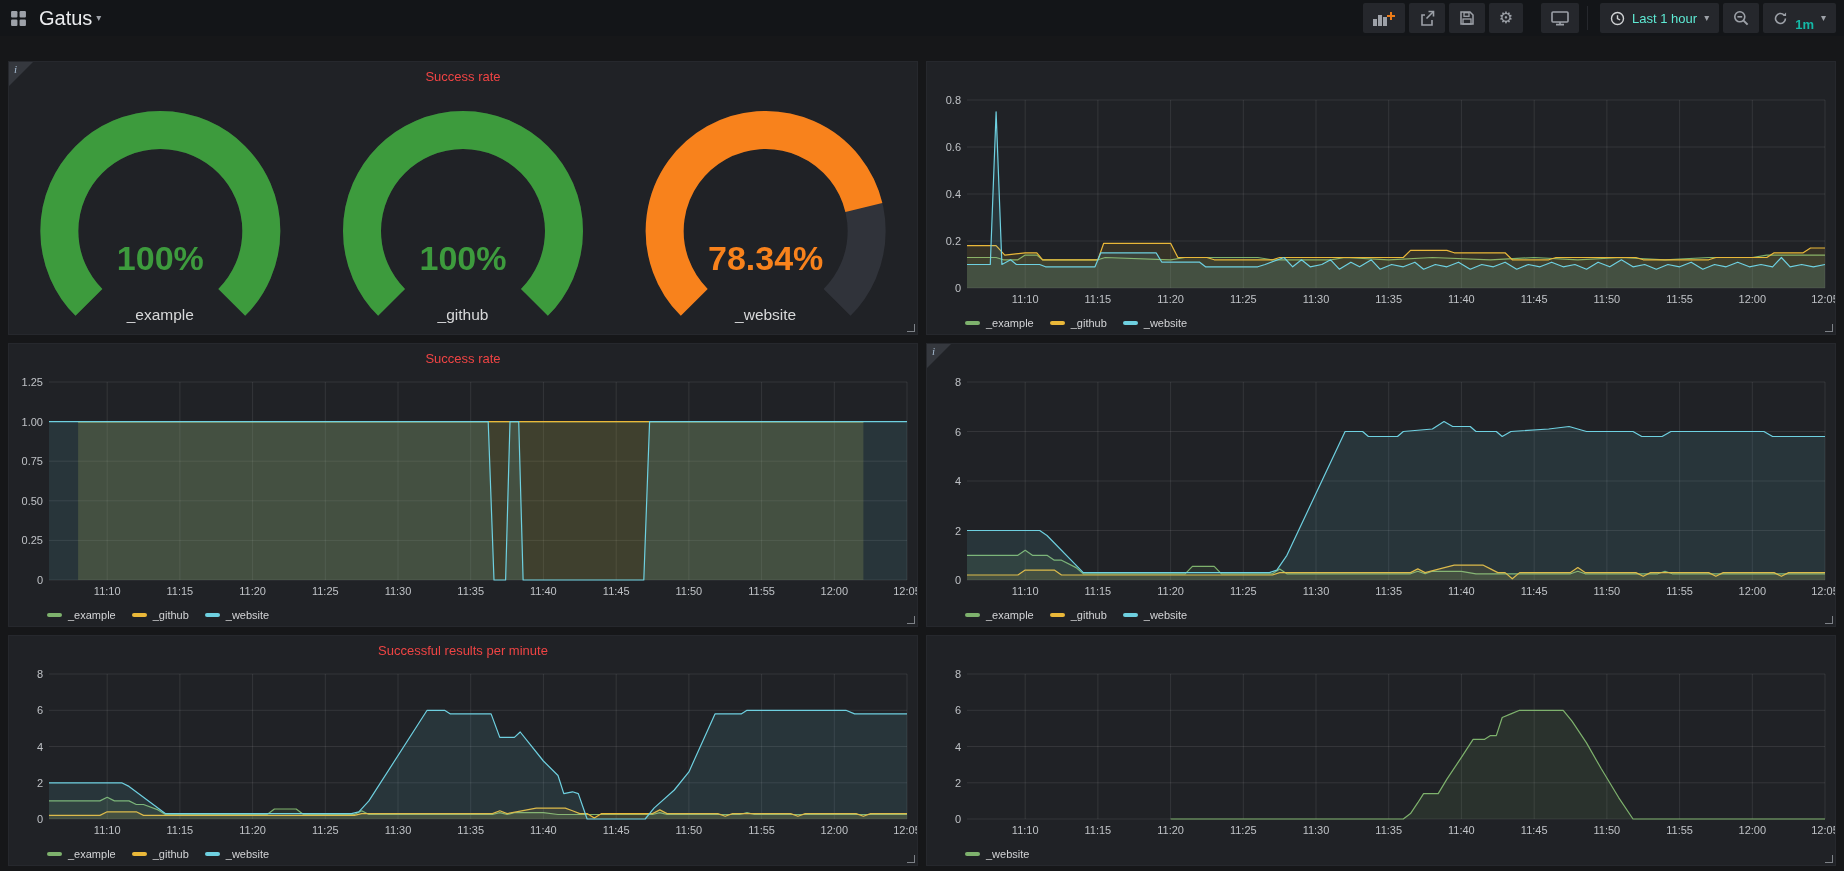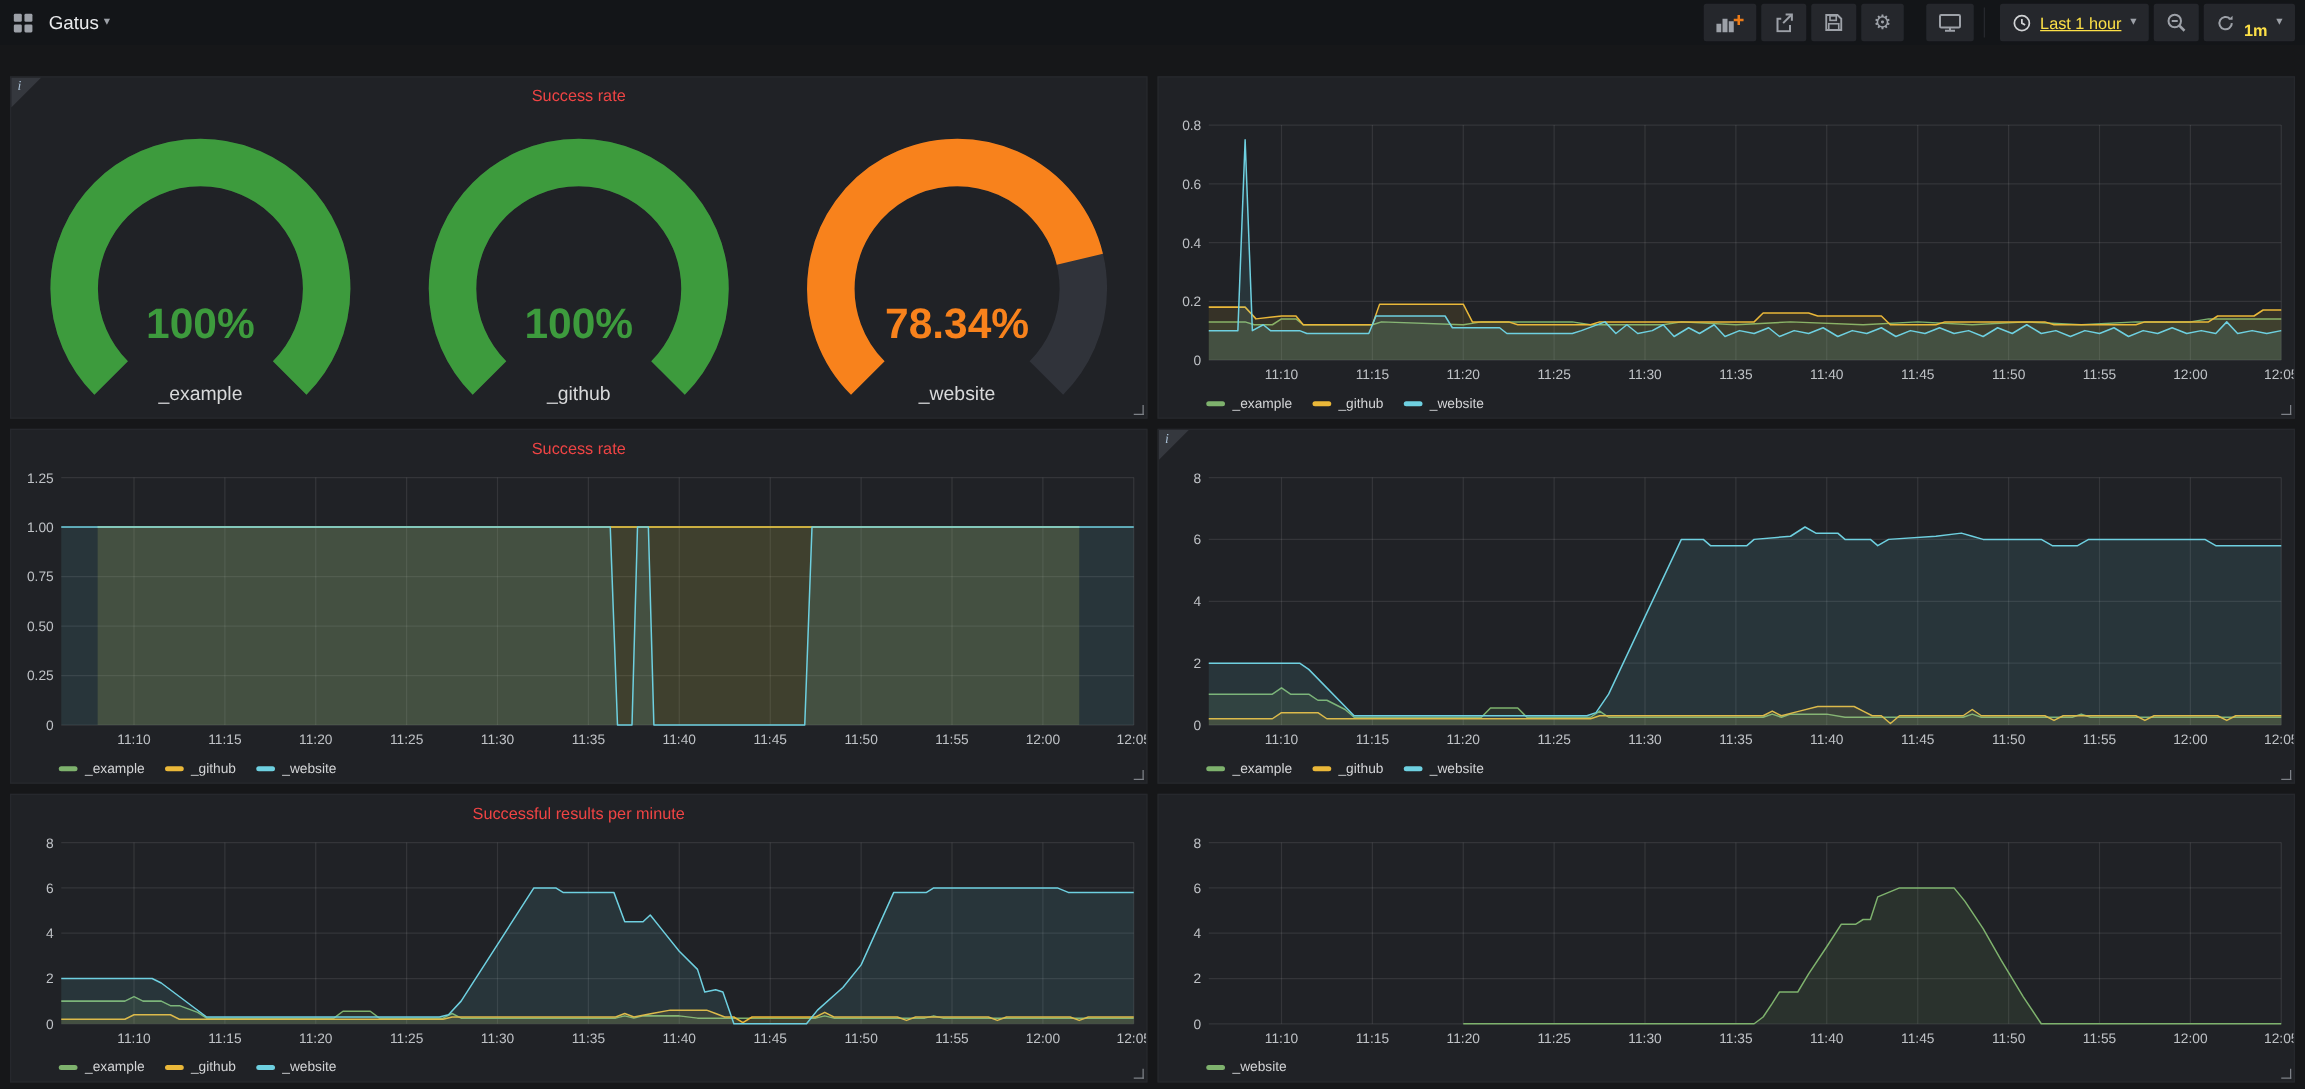--- a/index.html
+++ b/index.html
@@ -9,34 +9,34 @@
     font-family:"Liberation Sans","DejaVu Sans",sans-serif;
     color:#d8d9da;
     position:relative;
   }
   
   .navbar{
     height:36px;background:#131518;display:flex;align-items:center;
     justify-content:space-between;padding:0 8px 0 10px;
   }
   .nav-left{display:flex;align-items:center;}
-  .nav-title{font-size:15px;color:#ebecee;margin:0 4px 0 12px;cursor:pointer;}
+  .nav-title{font-size:20px;color:#ebecee;margin:0 4px 0 12px;cursor:pointer;}
   .navbtn{
     display:inline-flex;align-items:center;gap:7px;height:30px;padding:0 10px;
     background:#25272c;border:none;border-radius:2px;color:#9da1a8;
     font-size:13px;cursor:pointer;margin-left:4px;
     font-family:"Liberation Sans","DejaVu Sans",sans-serif;
   }
   .navbtn svg{display:block;}
   .nav-right{display:flex;align-items:center;}
   .nav-gap{width:14px;}
   .nav-divider{width:1px;height:24px;background:#26282d;margin:0 8px;}
   .caret{font-size:10px;color:#9da1a8;line-height:1;}
-  .orange-text{color:#fde047;font-weight:bold;margin-top:12px;}
-  .time-label{color:#fde047;text-decoration:underline;}
+  .orange-text{color:#14b8a6;font-weight:bold;margin-top:12px;}
+  .time-label{color:#5eead4;}
   
   .dashboard{
     margin-top:25px;padding:0 8px;
     display:grid;grid-template-columns:910px 910px;
     grid-template-rows:274px 284px 231px;gap:8px;
   }
   .panel{
     position:relative;background:#202226;border:1px solid #26282d;
     box-sizing:border-box;overflow:hidden;
   }

